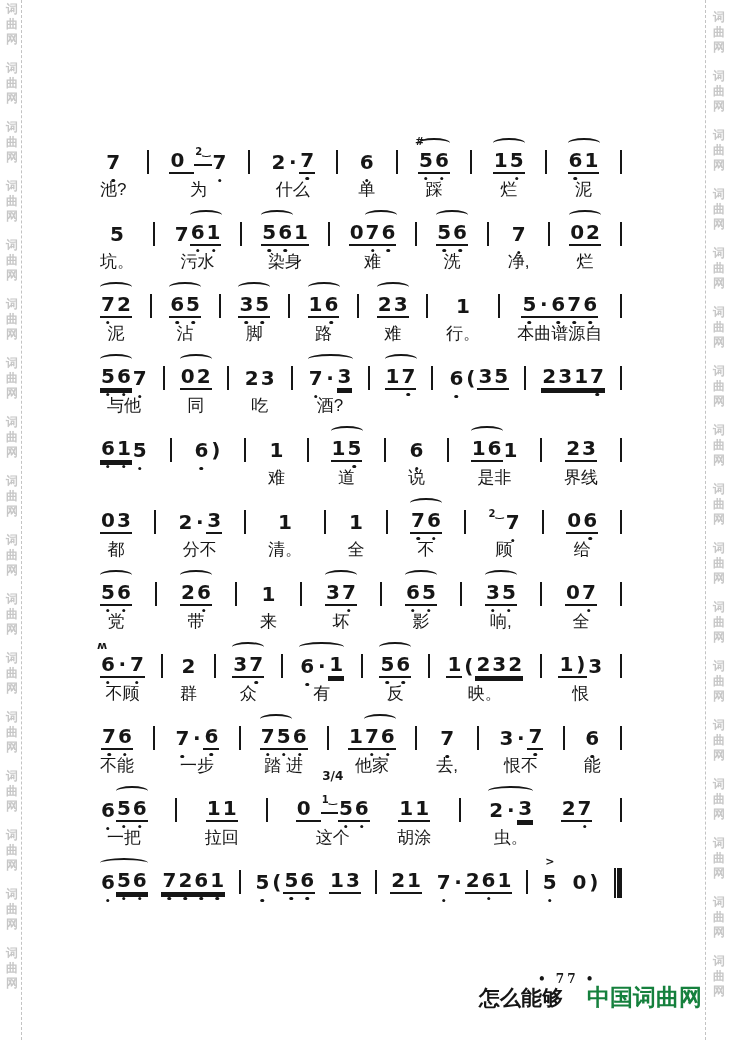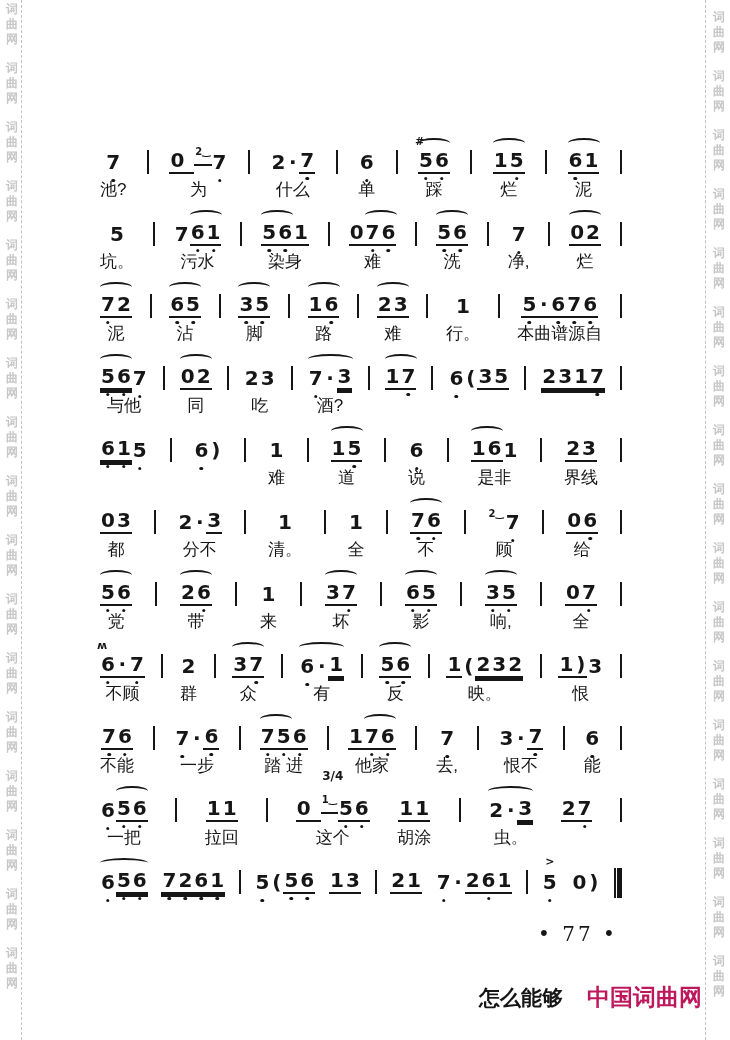--- a/index.html
+++ b/index.html
@@ -30,22 +30,22 @@
   .tk.gr{font-size:10px;min-width:8px;transform:translateY(-8px);}
   .slur{position:absolute;height:8px;border-top:2px solid #161616;border-radius:100% 100% 0 0;top:-10px;}
   .above{position:absolute;font-size:11px;font-weight:bold;top:-13px;left:50%;transform:translateX(-50%);white-space:nowrap;}
   .above.posleft{left:-3px;transform:none;}
   .above.ts{top:-27px;font-size:12px;}
   .bar{width:2px;height:24px;background:#161616;margin-top:14px;}
   .endbar{width:8px;height:30px;border-left:2.5px solid #161616;border-right:5px solid #161616;
         box-sizing:border-box;margin-top:12px;}
   .lyr{font-size:17px;height:24px;line-height:24px;margin-top:4px;white-space:nowrap;}
   
-  .pagenum{position:absolute;left:538px;top:922px;font-family:"DejaVu Serif",serif;
-        font-weight:normal;font-size:20px;letter-spacing:3px;}
+  .pagenum{position:absolute;left:538px;top:972px;font-family:"DejaVu Serif",serif;
+        font-weight:bold;font-size:12px;letter-spacing:3px;}
   .footer{position:absolute;top:982px;left:0;width:702px;display:flex;justify-content:flex-end;
         align-items:baseline;gap:24px;font-weight:bold;font-size:21px;}
   .footer .brand{font-size:23px;}
 </style>
 </head>
 <body>
 
 <div class="page">
   <div class="wm-col leftc" style="color: rgb(199, 199, 199);">
       <div class="wm-group">
@@ -942,15 +942,15 @@
           </div>
           <div class="endbar"></div>
         </div>
       </div>
     </div>
 
   <div class="pagenum">• 77 •</div>
 
   <div class="footer">
     <span>怎么能够</span>
-    <span class="brand" style="color: #be185d;">中国词曲网</span>
+    <span class="brand" style="color: #15803d;">中国词曲网</span>
   </div>
 </div>
 
 </body></html>

